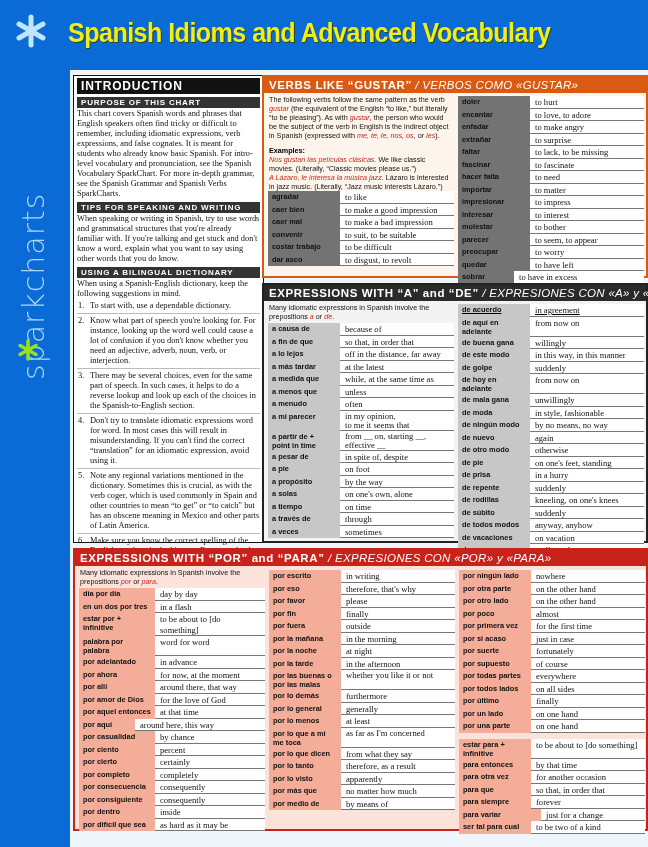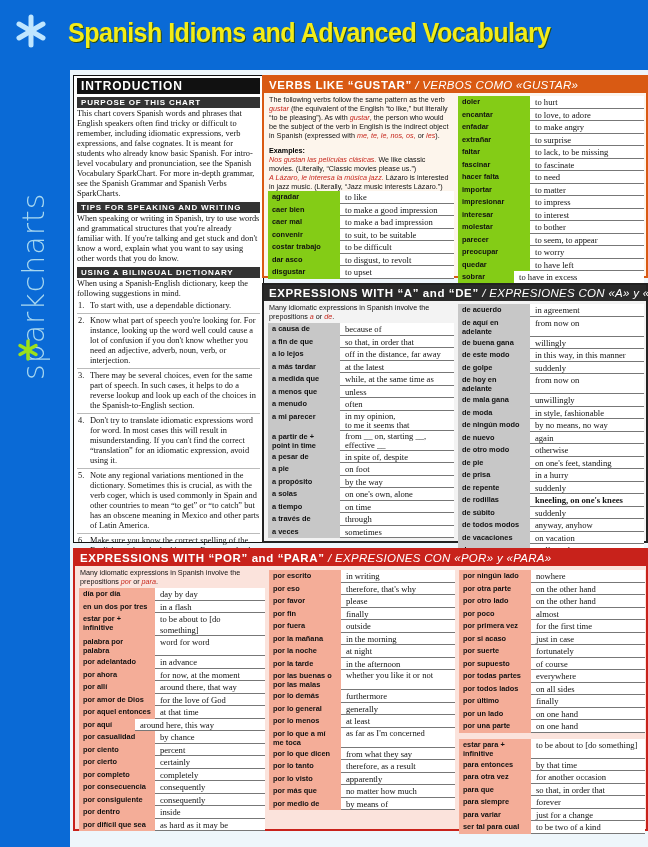--- a/index.html
+++ b/index.html
@@ -38,21 +38,21 @@
   .ex-label { font-size: 7.2px; font-weight: bold; padding: 0 5px; margin-top: 4px; }
 
   .tbl { position: absolute; }
   .row { display: flex; align-items: stretch; }
   .row .es-term { font-size: 7.4px; font-weight: bold; color: #111; padding: 1px 4px; white-space: nowrap; line-height: 9px; }
   .row .en-term { font-family: "Liberation Serif", serif; font-size: 8.6px; color: #111; padding: 0 5px; background: #fff; border-bottom: 1px solid #777; line-height: 10.5px; flex: 1; white-space: nowrap; }
 
   
   .gustar { left: 192px; top: 5px; width: 386px; height: 203px; border: 2px solid #d95a13; background: #fdf5ec; }
   .gustar .sec-head { background: #d95a13; }
-  .gustar .es-term { background: #84cc16; }
+  .gustar .es-term { background: #737373; }
   
   .ade { left: 192px; top: 213px; width: 386px; height: 260px; border: 2px solid #222; background: #f3f3f3; }
   .ade .sec-head { background: #2a2a2a; }
   .ade .es-term { background: #c7c7c7; }
   
   .porpara { left: 3px; top: 478px; width: 575px; height: 283px; border: 2px solid #c8221b; background: #fbe3dc; }
   .porpara .sec-head { background: #c8221b; }
   .porpara .es-term { background: #f4ad98; }
   .porpara .gap { height: 6px; }
   .row .es-term.two, .row .en-term.two { line-height: 9px; }
@@ -131,24 +131,20 @@
           <div class="en-term" style="white-space: pre-line; padding-top: 1px;">to suit, to be suitable</div>
         </div>
         <div class="row" style="min-height: 11.5px;">
           <div class="es-term" style="width: 72px; white-space: pre-line;">costar trabajo</div>
           <div class="en-term" style="white-space: pre-line; padding-top: 1px;">to be difficult</div>
         </div>
         <div class="row" style="min-height: 11.5px;">
           <div class="es-term" style="width: 72px; white-space: pre-line;">dar asco</div>
           <div class="en-term" style="white-space: pre-line; padding-top: 1px;">to disgust, to revolt</div>
         </div>
-        <div class="row" style="min-height: 11.5px;">
-          <div class="es-term" style="width: 72px; white-space: pre-line;">disgustar</div>
-          <div class="en-term" style="white-space: pre-line; padding-top: 1px;">to upset</div>
-        </div>
       </div>
     <div class="tbl" id="gustar-col2" style="left:194px; top:19px; width:186px;">
         <div class="row" style="min-height: 11.6px;">
           <div class="es-term" style="width: 72px; white-space: pre-line;">doler</div>
           <div class="en-term" style="white-space: pre-line; padding-top: 1px;">to hurt</div>
         </div>
         <div class="row" style="min-height: 11.6px;">
           <div class="es-term" style="width: 72px; white-space: pre-line;">encantar</div>
           <div class="en-term" style="white-space: pre-line; padding-top: 1px;">to love, to adore</div>
         </div>
@@ -281,21 +277,21 @@
         <div class="row" style="min-height: 11.3px;">
           <div class="es-term" style="width: 72px; white-space: pre-line;">a través de</div>
           <div class="en-term" style="white-space: pre-line; padding-top: 1px;">through</div>
         </div>
         <div class="row" style="min-height: 11.3px;">
           <div class="es-term" style="width: 72px; white-space: pre-line;">a veces</div>
           <div class="en-term" style="white-space: pre-line; padding-top: 1px;">sometimes</div>
         </div>
       </div>
     <div class="tbl" id="ade-col2" style="left:194px; top:19px; width:186px;">
-        <div class="row" style="min-height: 11.9px;">
+        <div class="row" style="min-height: 11.9px; text-decoration: underline;">
           <div class="es-term" style="width: 72px; white-space: pre-line;">de acuerdo</div>
           <div class="en-term" style="white-space: pre-line; padding-top: 1px;">in agreement</div>
         </div>
         <div class="row" style="min-height: 11.9px;">
           <div class="es-term" style="width: 72px; white-space: pre-line;">de aquí en adelante</div>
           <div class="en-term" style="white-space: pre-line; padding-top: 1px;">from now on</div>
         </div>
         <div class="row" style="min-height: 11.9px;">
           <div class="es-term" style="width: 72px; white-space: pre-line;">de buena gana</div>
           <div class="en-term" style="white-space: pre-line; padding-top: 1px;">willingly</div>
@@ -339,21 +335,21 @@
         <div class="row" style="min-height: 11.9px;">
           <div class="es-term" style="width: 72px; white-space: pre-line;">de prisa</div>
           <div class="en-term" style="white-space: pre-line; padding-top: 1px;">in a hurry</div>
         </div>
         <div class="row" style="min-height: 11.9px;">
           <div class="es-term" style="width: 72px; white-space: pre-line;">de repente</div>
           <div class="en-term" style="white-space: pre-line; padding-top: 1px;">suddenly</div>
         </div>
         <div class="row" style="min-height: 11.9px;">
           <div class="es-term" style="width: 72px; white-space: pre-line;">de rodillas</div>
-          <div class="en-term" style="white-space: pre-line; padding-top: 1px; font-weight: bold;">kneeling, on one's knees</div>
+          <div class="en-term" style="white-space: pre-line; padding-top: 1px;">kneeling, on one's knees</div>
         </div>
         <div class="row" style="min-height: 11.9px;">
           <div class="es-term" style="width: 72px; white-space: pre-line;">de súbito</div>
           <div class="en-term" style="white-space: pre-line; padding-top: 1px;">suddenly</div>
         </div>
         <div class="row" style="min-height: 11.9px;">
           <div class="es-term" style="width: 72px; white-space: pre-line;">de todos modos</div>
           <div class="en-term" style="white-space: pre-line; padding-top: 1px;">anyway, anyhow</div>
         </div>
         <div class="row" style="min-height: 11.9px;">
@@ -598,21 +594,21 @@
         </div>
         <div class="row" style="min-height: 11.8px;">
           <div class="es-term" style="width: 72px; white-space: pre-line;">para que</div>
           <div class="en-term" style="white-space: pre-line; padding-top: 1px;">so that, in order that</div>
         </div>
         <div class="row" style="min-height: 11.8px;">
           <div class="es-term" style="width: 72px; white-space: pre-line;">para siempre</div>
           <div class="en-term" style="white-space: pre-line; padding-top: 1px;">forever</div>
         </div>
         <div class="row" style="min-height: 11.8px;">
-          <div class="es-term" style="width: 72px; white-space: pre-line;">para variar</div>
+          <div class="es-term" style="width: 82px; white-space: pre-line;">para variar</div>
           <div class="en-term" style="white-space: pre-line; padding-top: 1px;">just for a change</div>
         </div>
         <div class="row" style="min-height: 11.8px;">
           <div class="es-term" style="width: 72px; white-space: pre-line;">ser tal para cual</div>
           <div class="en-term" style="white-space: pre-line; padding-top: 1px;">to be two of a kind</div>
         </div>
       </div>
   </div>
 </div>
 

